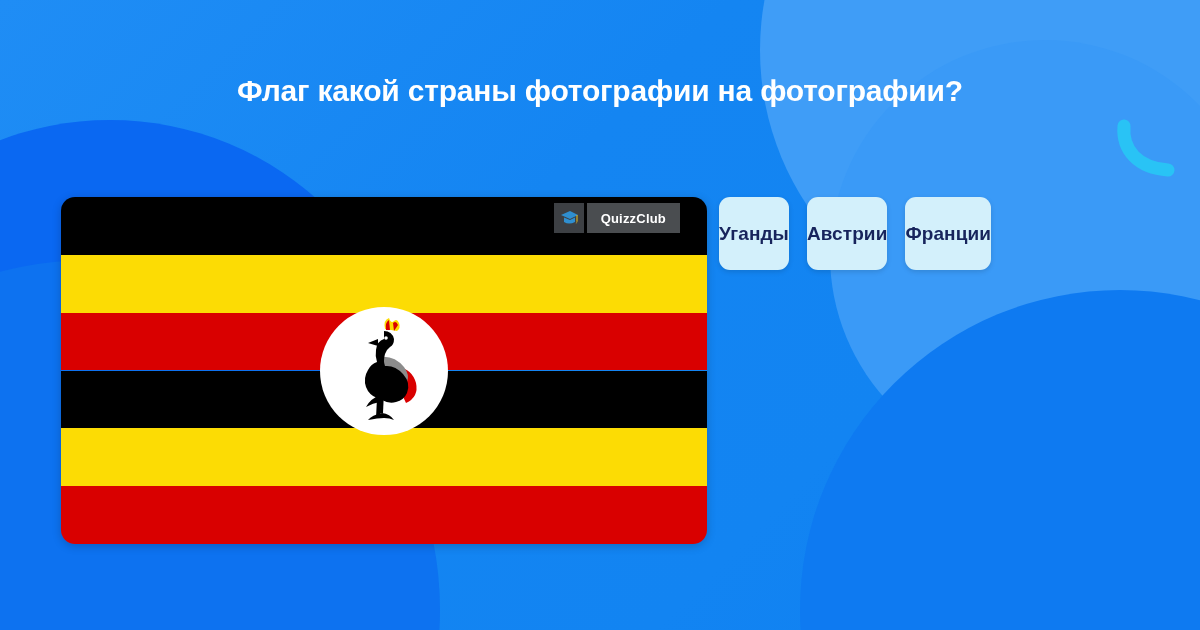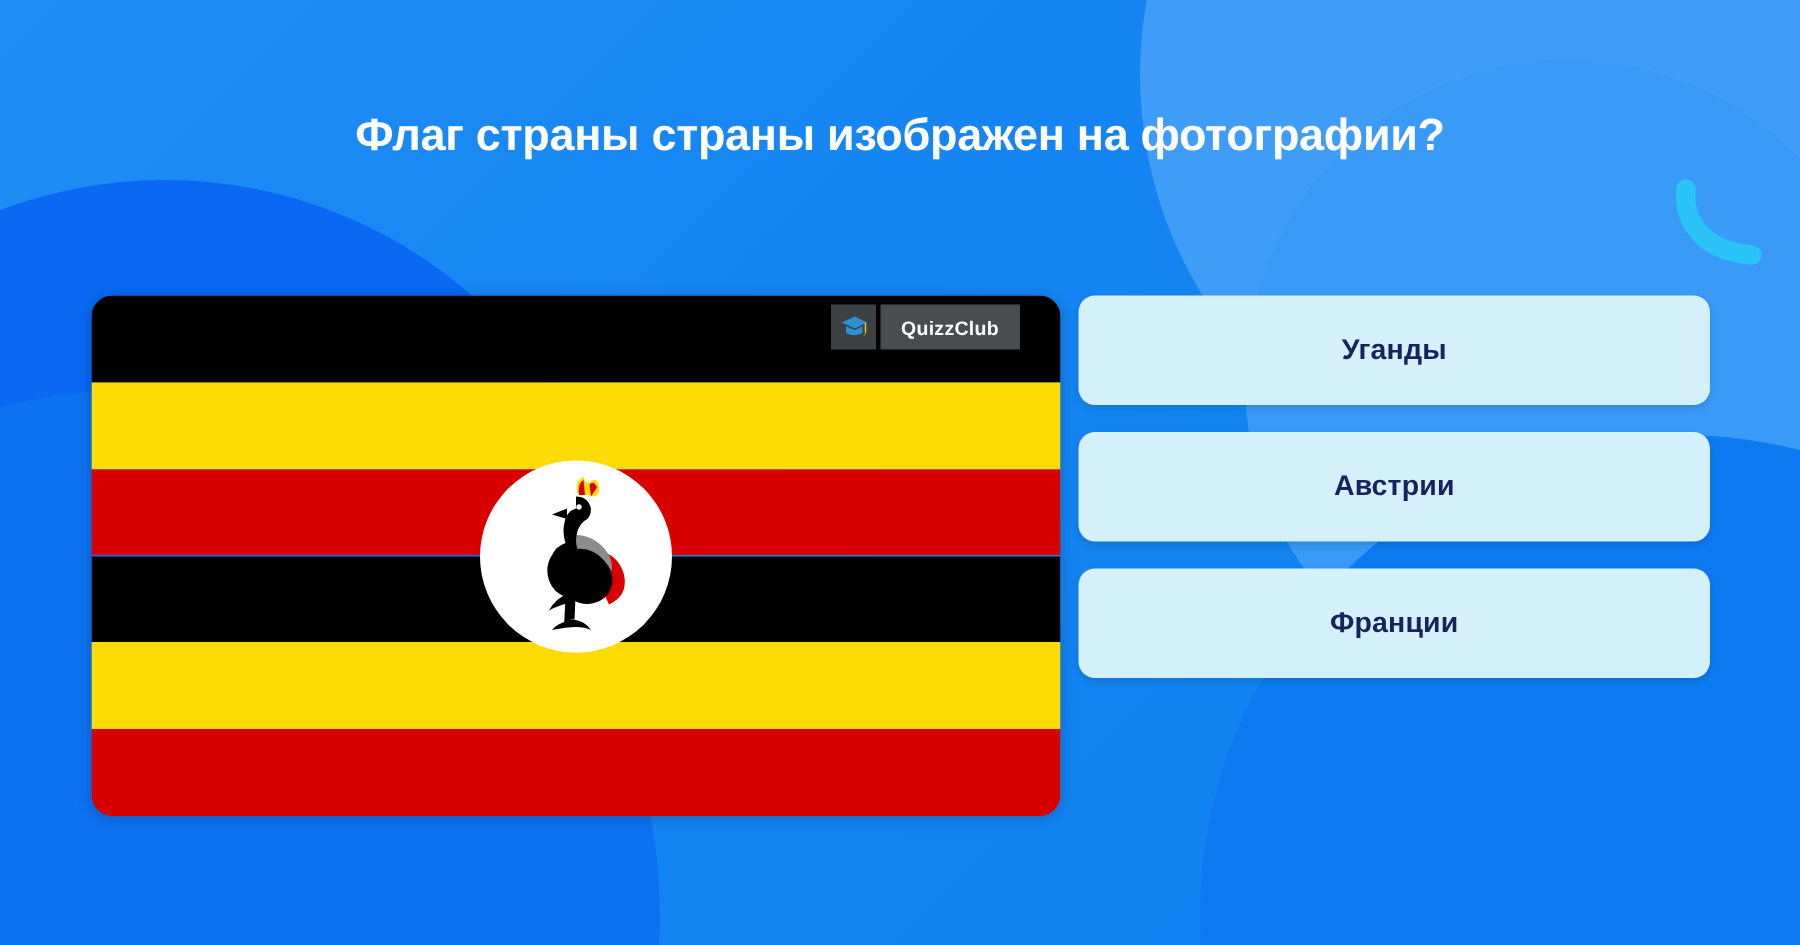--- a/index.html
+++ b/index.html
@@ -77,21 +77,21 @@
     background:#4a4d50; color:#ffffff;
     font-size:13px; font-weight:bold;
     padding:0 14px; display:flex; align-items:center;
     letter-spacing:.2px;
   }
 
   
   #answers {
     position:absolute; left:719px; top:197px;
     width:421px;
-    display:flex; flex-direction:column; gap:18px;
+    display:flex; flex-direction:row; gap:18px;
   }
   .answer-btn {
     position:relative;
     height:73px; border-radius:11px;
     background:#d3f0fb;
     display:flex; align-items:center; justify-content:center;
     color:#17245c; font-size:19px; font-weight:bold;
     box-shadow:0 2px 5px rgba(0,0,0,.13);
     cursor:pointer; letter-spacing:.1px;
   }
@@ -113,21 +113,21 @@
   <div class="blob" id="blob-dark-left"></div>
   <div class="blob" id="blob-bottom-left"></div>
   <div class="blob" id="blob-bottom-right"></div>
 
   <div id="arc-accent">
     <svg width="58" height="58" viewBox="0 0 58 58">
       <path d="M6 4 C4 28, 20 46, 50 48" fill="none" stroke="#29c3f5" stroke-width="13" stroke-linecap="round"></path>
     </svg>
   </div>
 
-  <div id="question-title">Флаг страны страны изображен на фотографии?</div>
+  <div id="question-title">Флаг какой страны фотографии на фотографии?</div>
 
   <div id="flag-card">
     <div class="stripe s1"></div>
     <div class="stripe s2"></div>
     <div class="stripe s3"></div>
     <div class="stripe s4"></div>
     <div class="stripe s5"></div>
     <div class="stripe s6"></div>
 
     <div id="crane-emblem">

